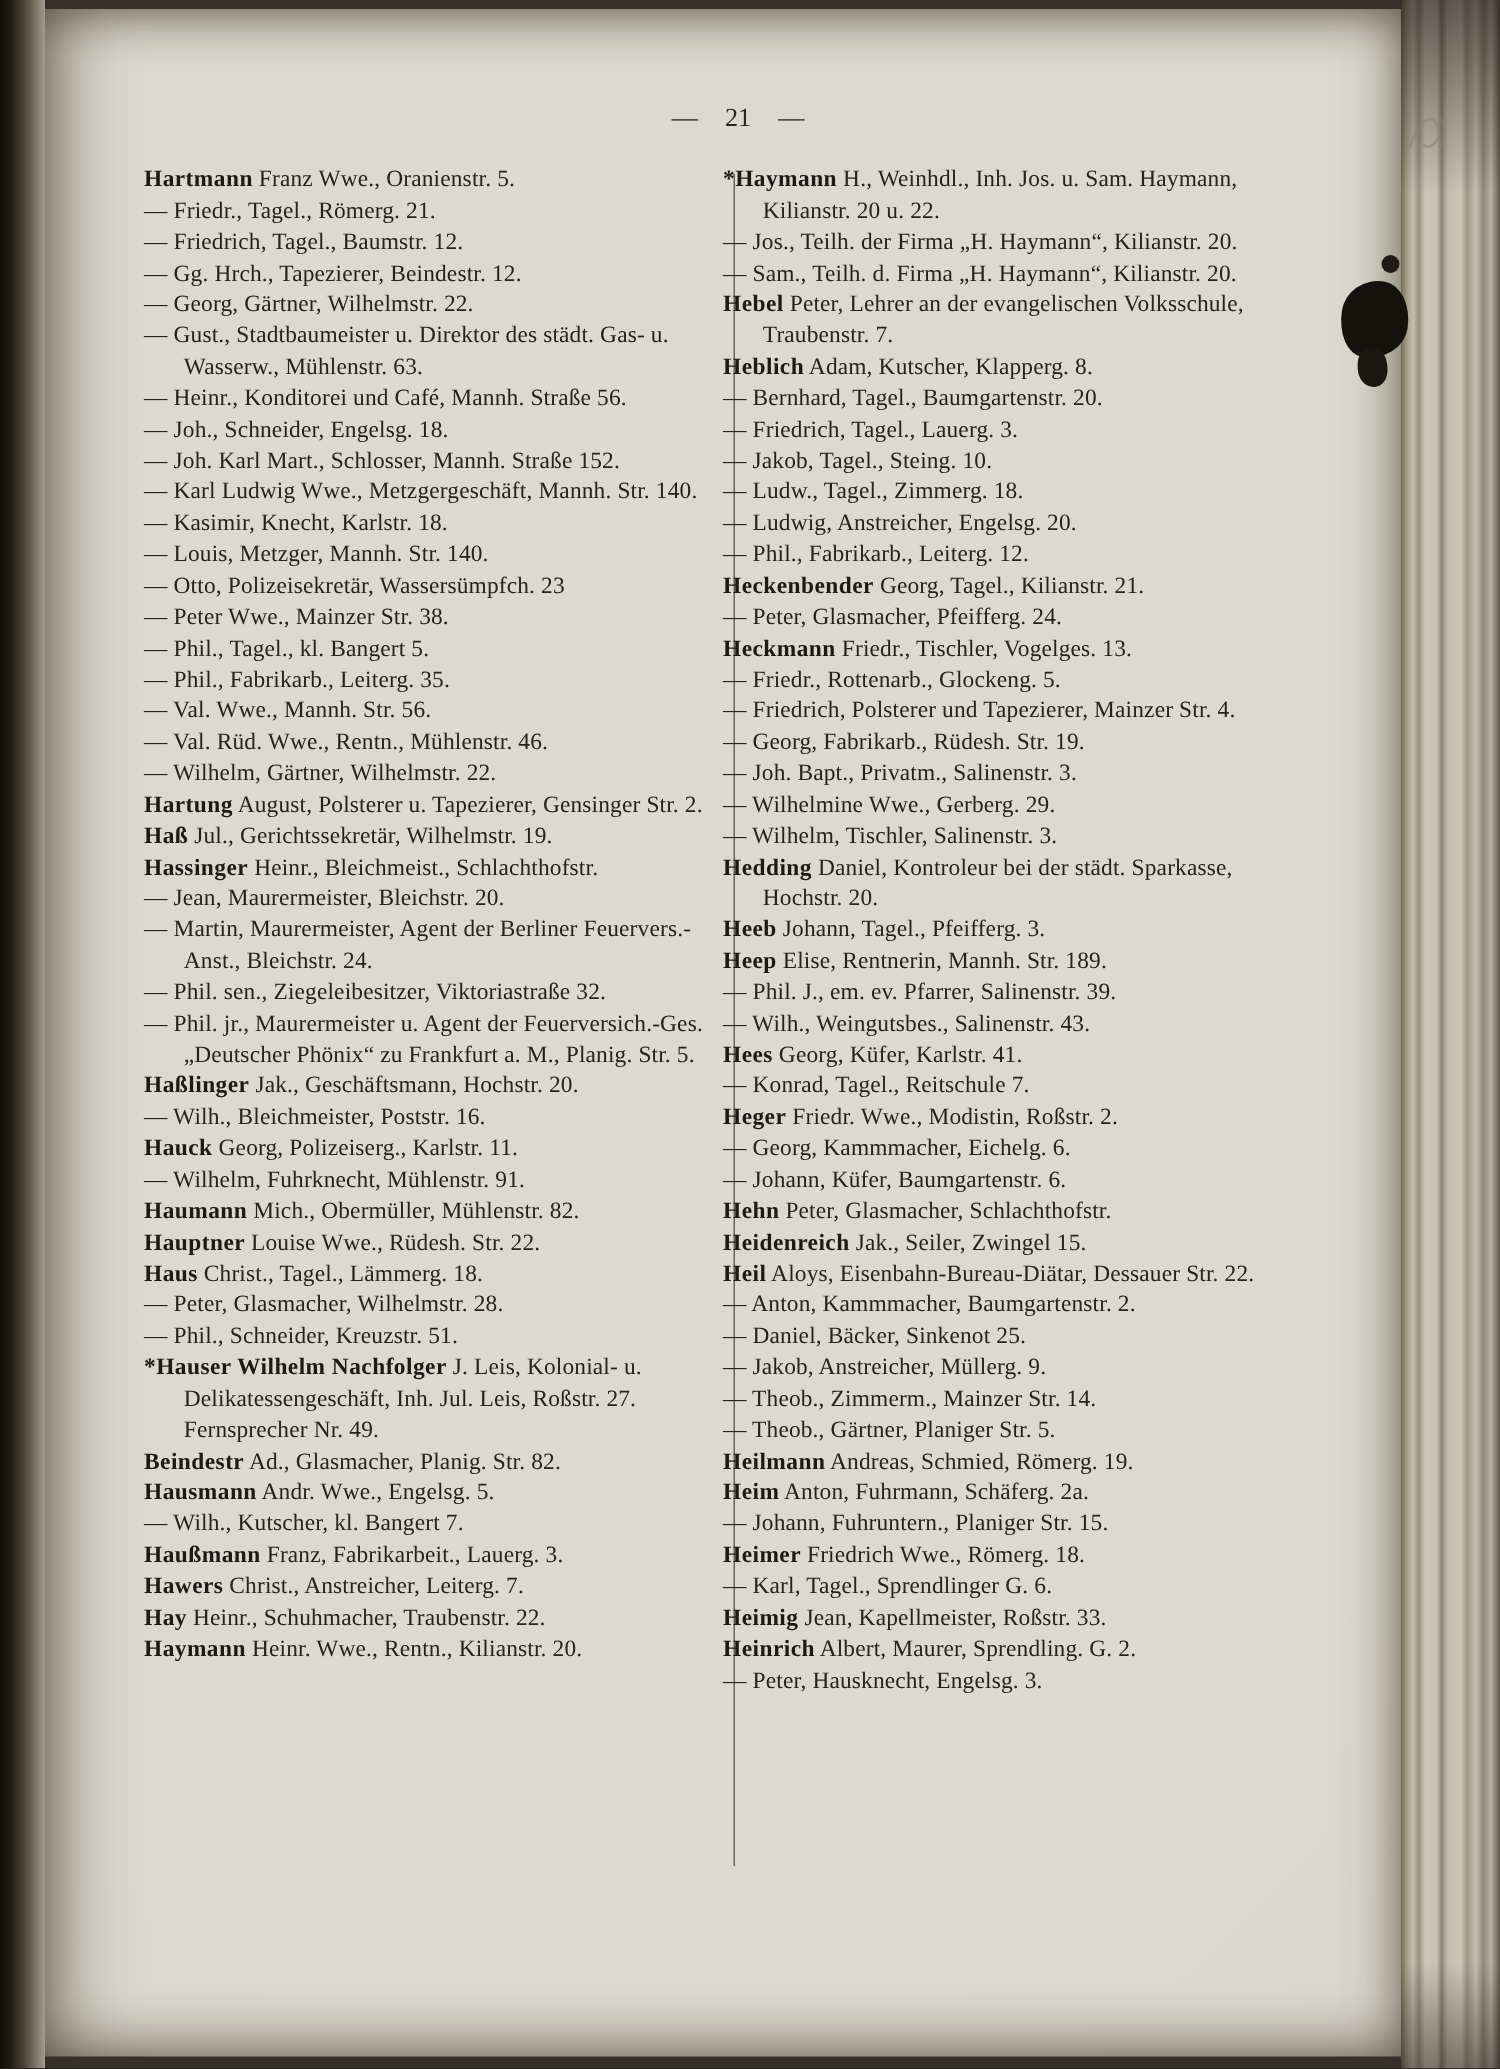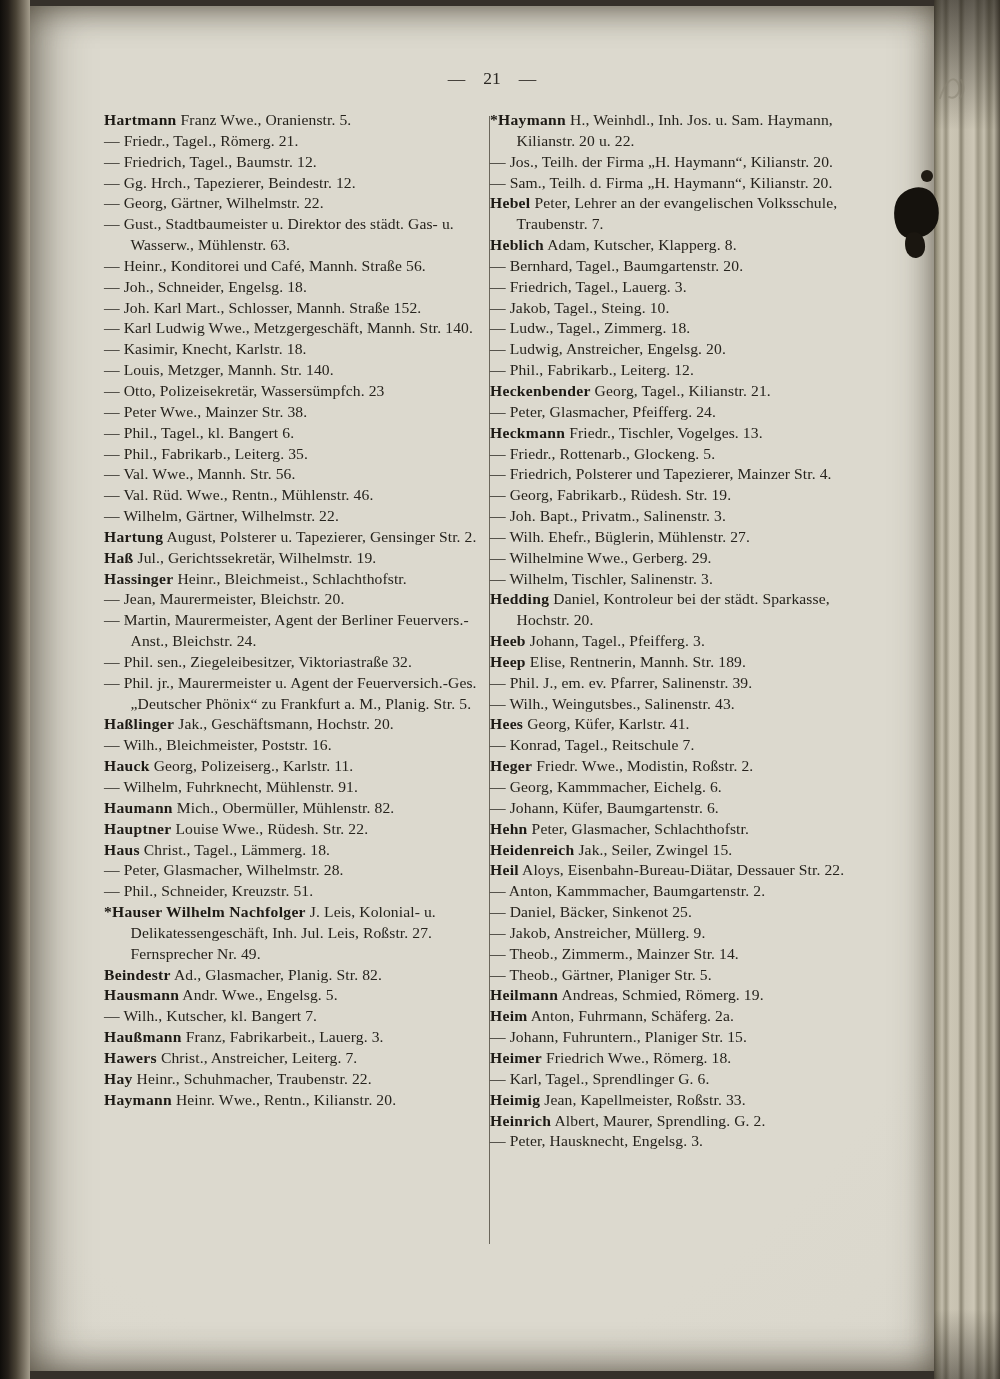--- a/index.html
+++ b/index.html
@@ -37,21 +37,21 @@
       inset 0 -22px 38px -16px rgba(60,52,38,0.45);}
 
   .header{position:absolute;left:66px;top:62px;width:792px;
     display:flex;justify-content:center;align-items:baseline;gap:18px;
     font-size:17.5px;color:#2a2722;}
 
   .divider{position:absolute;left:459px;top:110px;width:1px;height:1128px;
     background:rgba(78,72,62,0.8);}
 
   .textblock{position:absolute;left:66px;top:104px;width:792px;
-    display:flex;justify-content:center;color:var(--ink);}
+    display:flex;justify-content:flex-start;color:var(--ink);}
   .col{width:386px;}
   .col-r{width:390px;}
 
   .entry{margin:0;padding-left:1.7em;text-indent:-1.7em;
     font-size:15.6px;line-height:20.85px;color:var(--ink);
     letter-spacing:0.1px;}
   .head{font-weight:700;letter-spacing:0.3px;color:#1d1a15;}
 
   
   .blob{position:absolute;left:894px;top:187px;width:45px;height:52px;background:#15120d;
@@ -90,21 +90,21 @@
           <p class="entry">— Georg, Gärtner, Wilhelmstr. 22.</p>
           <p class="entry">— Gust., Stadtbaumeister u. Direktor des städt. Gas- u. Wasserw., Mühlenstr. 63.</p>
           <p class="entry">— Heinr., Konditorei und Café, Mannh. Straße 56.</p>
           <p class="entry">— Joh., Schneider, Engelsg. 18.</p>
           <p class="entry">— Joh. Karl Mart., Schlosser, Mannh. Straße 152.</p>
           <p class="entry">— Karl Ludwig Wwe., Metzgergeschäft, Mannh. Str. 140.</p>
           <p class="entry">— Kasimir, Knecht, Karlstr. 18.</p>
           <p class="entry">— Louis, Metzger, Mannh. Str. 140.</p>
           <p class="entry">— Otto, Polizeisekretär, Wassersümpfch. 23</p>
           <p class="entry">— Peter Wwe., Mainzer Str. 38.</p>
-          <p class="entry">— Phil., Tagel., kl. Bangert 6.</p>
+          <p class="entry">— Phil., Tagel., kl. Bangert 5.</p>
           <p class="entry">— Phil., Fabrikarb., Leiterg. 35.</p>
           <p class="entry">— Val. Wwe., Mannh. Str. 56.</p>
           <p class="entry">— Val. Rüd. Wwe., Rentn., Mühlenstr. 46.</p>
           <p class="entry">— Wilhelm, Gärtner, Wilhelmstr. 22.</p>
           <p class="entry"><b class="head">Hartung</b> August, Polsterer u. Tapezierer, Gensinger Str. 2.</p>
           <p class="entry"><b class="head">Haß</b> Jul., Gerichtssekretär, Wilhelmstr. 19.</p>
           <p class="entry"><b class="head">Hassinger</b> Heinr., Bleichmeist., Schlachthofstr.</p>
           <p class="entry">— Jean, Maurermeister, Bleichstr. 20.</p>
           <p class="entry">— Martin, Maurermeister, Agent der Berliner Feuervers.-Anst., Bleichstr. 24.</p>
           <p class="entry">— Phil. sen., Ziegeleibesitzer, Viktoriastraße 32.</p>
@@ -139,21 +139,20 @@
           <p class="entry">— Ludw., Tagel., Zimmerg. 18.</p>
           <p class="entry">— Ludwig, Anstreicher, Engelsg. 20.</p>
           <p class="entry">— Phil., Fabrikarb., Leiterg. 12.</p>
           <p class="entry"><b class="head">Heckenbender</b> Georg, Tagel., Kilianstr. 21.</p>
           <p class="entry">— Peter, Glasmacher, Pfeifferg. 24.</p>
           <p class="entry"><b class="head">Heckmann</b> Friedr., Tischler, Vogelges. 13.</p>
           <p class="entry">— Friedr., Rottenarb., Glockeng. 5.</p>
           <p class="entry">— Friedrich, Polsterer und Tapezierer, Mainzer Str. 4.</p>
           <p class="entry">— Georg, Fabrikarb., Rüdesh. Str. 19.</p>
           <p class="entry">— Joh. Bapt., Privatm., Salinenstr. 3.</p>
-          <p class="entry">— Wilh. Ehefr., Büglerin, Mühlenstr. 27.</p>
           <p class="entry">— Wilhelmine Wwe., Gerberg. 29.</p>
           <p class="entry">— Wilhelm, Tischler, Salinenstr. 3.</p>
           <p class="entry"><b class="head">Hedding</b> Daniel, Kontroleur bei der städt. Sparkasse, Hochstr. 20.</p>
           <p class="entry"><b class="head">Heeb</b> Johann, Tagel., Pfeifferg. 3.</p>
           <p class="entry"><b class="head">Heep</b> Elise, Rentnerin, Mannh. Str. 189.</p>
           <p class="entry">— Phil. J., em. ev. Pfarrer, Salinenstr. 39.</p>
           <p class="entry">— Wilh., Weingutsbes., Salinenstr. 43.</p>
           <p class="entry"><b class="head">Hees</b> Georg, Küfer, Karlstr. 41.</p>
           <p class="entry">— Konrad, Tagel., Reitschule 7.</p>
           <p class="entry"><b class="head">Heger</b> Friedr. Wwe., Modistin, Roßstr. 2.</p>

